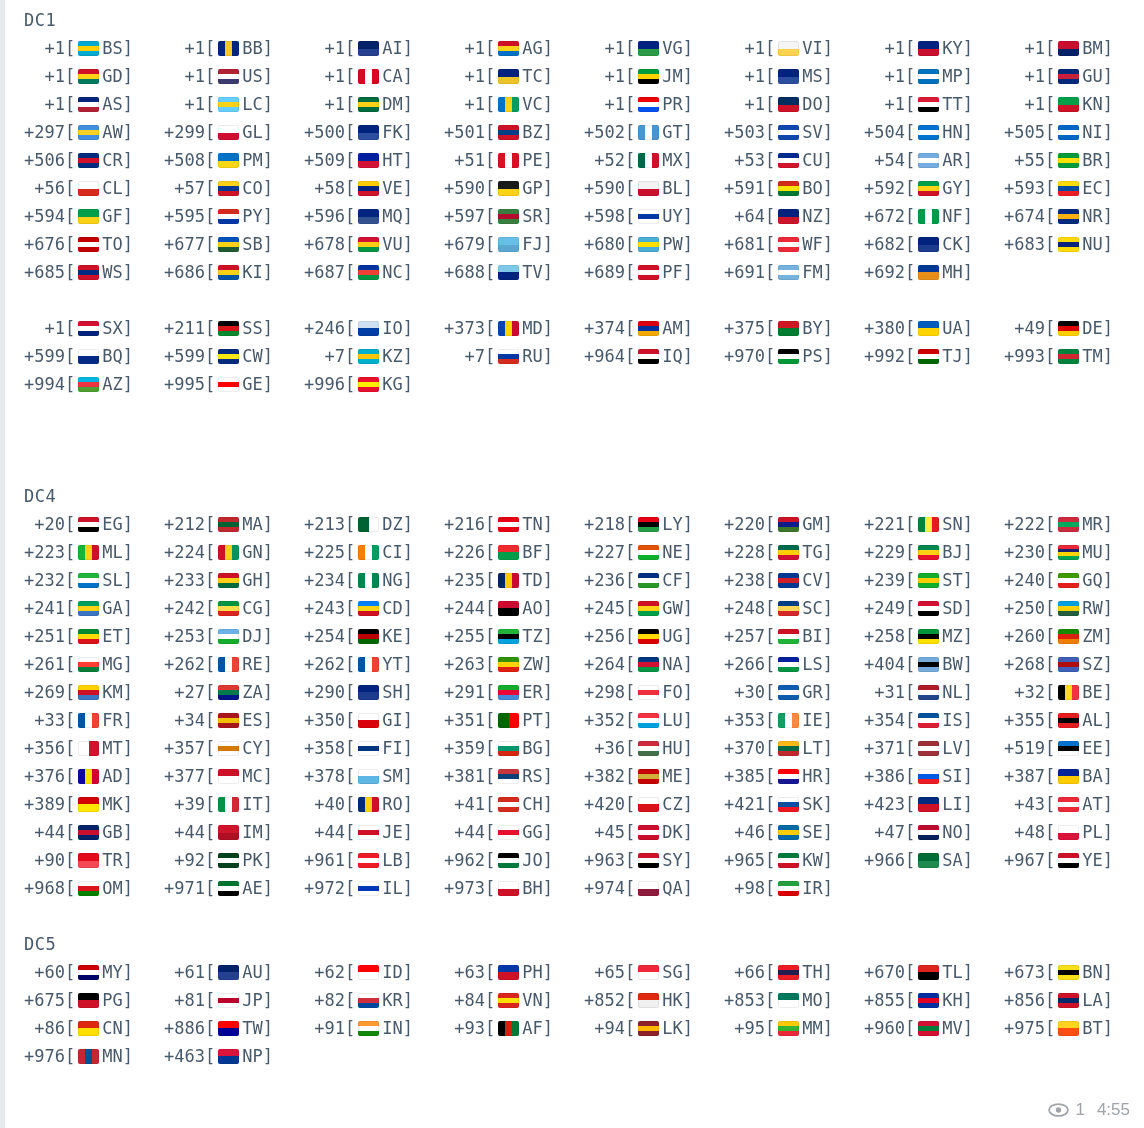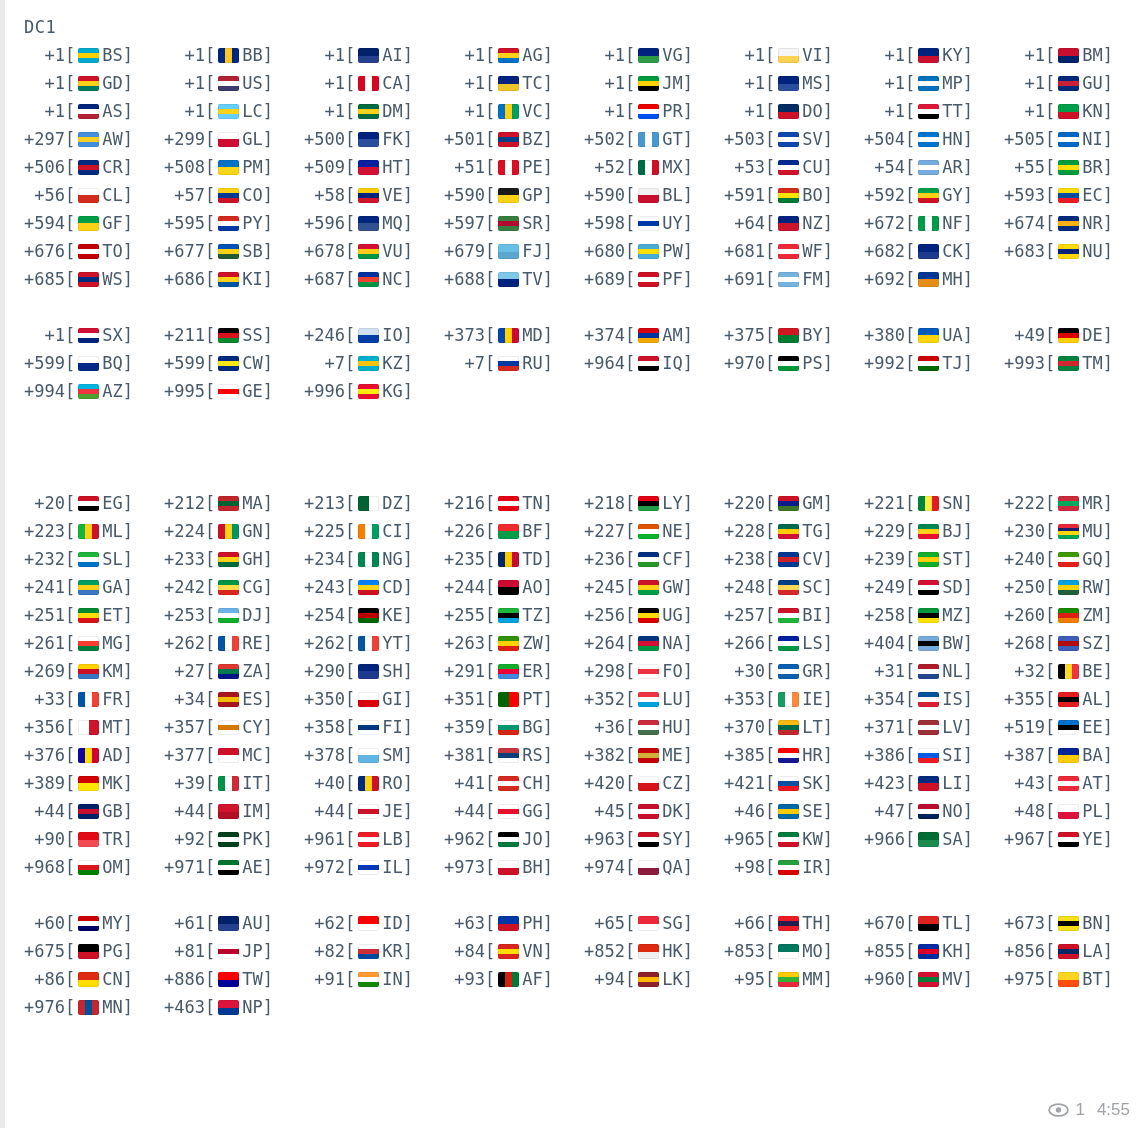--- a/index.html
+++ b/index.html
@@ -9,21 +9,21 @@
     background:#ffffff;
     overflow:hidden;
     font-family:"DejaVu Sans Mono","Liberation Mono",monospace;
     font-size:17px;
     color:#48596a;
   }
   .edge-strip{
     position:absolute;left:0;top:0;bottom:0;width:5px;
     background:#e8e9ea;
   }
-  #content{padding-top:13px;}
+  #content{padding-top:6px;}
   .line{height:28px;line-height:28px;padding-left:24px;white-space:nowrap;}
   .heading{letter-spacing:0.5px;}
   .row{display:flex;}
   .cell{
     width:140px;flex:0 0 140px;
     display:inline-flex;align-items:center;
   }
   .num{display:inline-block;width:41px;text-align:right;flex:0 0 41px;}
   .flag{
     display:inline-block;width:21px;height:15px;flex:0 0 21px;
@@ -697,20 +697,21 @@
           <span class="num">+996</span>
           <span>[</span>
           <span class="flag" style="background: linear-gradient(rgb(232, 17, 45) 0%, rgb(232, 17, 45) 33.3333%, rgb(255, 239, 0) 33.3333%, rgb(255, 239, 0) 66.6667%, rgb(232, 17, 45) 66.6667%, rgb(232, 17, 45) 100%);"></span>
           <span class="cc">KG</span>
           <span>]</span>
         </span>
       </div>
       <div class="line blank"></div>
       <div class="line row"></div>
       <div class="line blank"></div>
+      <div class="line heading">DC4</div>
       <div class="line row">
         <span class="cell">
           <span class="num">+20</span>
           <span>[</span>
           <span class="flag" style="background: linear-gradient(rgb(206, 17, 38) 0%, rgb(206, 17, 38) 33.3333%, rgb(255, 255, 255) 33.3333%, rgb(255, 255, 255) 66.6667%, rgb(0, 0, 0) 66.6667%, rgb(0, 0, 0) 100%);"></span>
           <span class="cc">EG</span>
           <span>]</span>
         </span>
         <span class="cell">
           <span class="num">+212</span>
@@ -1496,20 +1497,21 @@
         </span>
         <span class="cell">
           <span class="num">+98</span>
           <span>[</span>
           <span class="flag" style="background: linear-gradient(rgb(35, 159, 64) 0%, rgb(35, 159, 64) 33.3333%, rgb(255, 255, 255) 33.3333%, rgb(255, 255, 255) 66.6667%, rgb(218, 0, 0) 66.6667%, rgb(218, 0, 0) 100%);"></span>
           <span class="cc">IR</span>
           <span>]</span>
         </span>
       </div>
       <div class="line blank"></div>
+      <div class="line heading">DC5</div>
       <div class="line row">
         <span class="cell">
           <span class="num">+60</span>
           <span>[</span>
           <span class="flag" style="background: linear-gradient(rgb(204, 0, 1) 0%, rgb(204, 0, 1) 33.3333%, rgb(255, 255, 255) 33.3333%, rgb(255, 255, 255) 66.6667%, rgb(1, 0, 102) 66.6667%, rgb(1, 0, 102) 100%);"></span>
           <span class="cc">MY</span>
           <span>]</span>
         </span>
         <span class="cell">
           <span class="num">+61</span>

